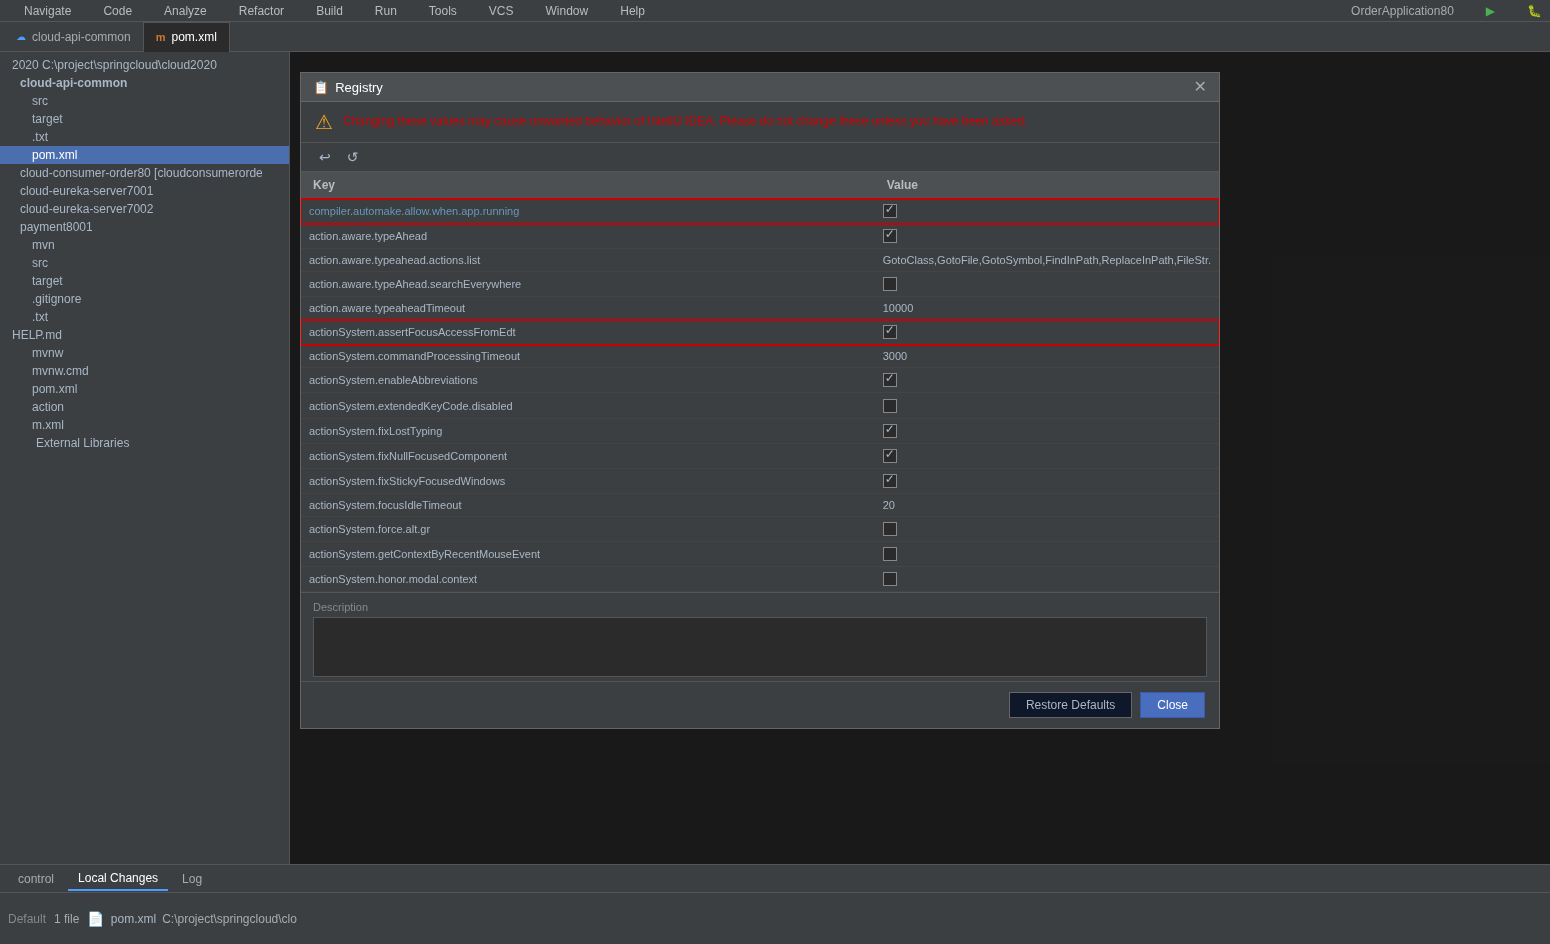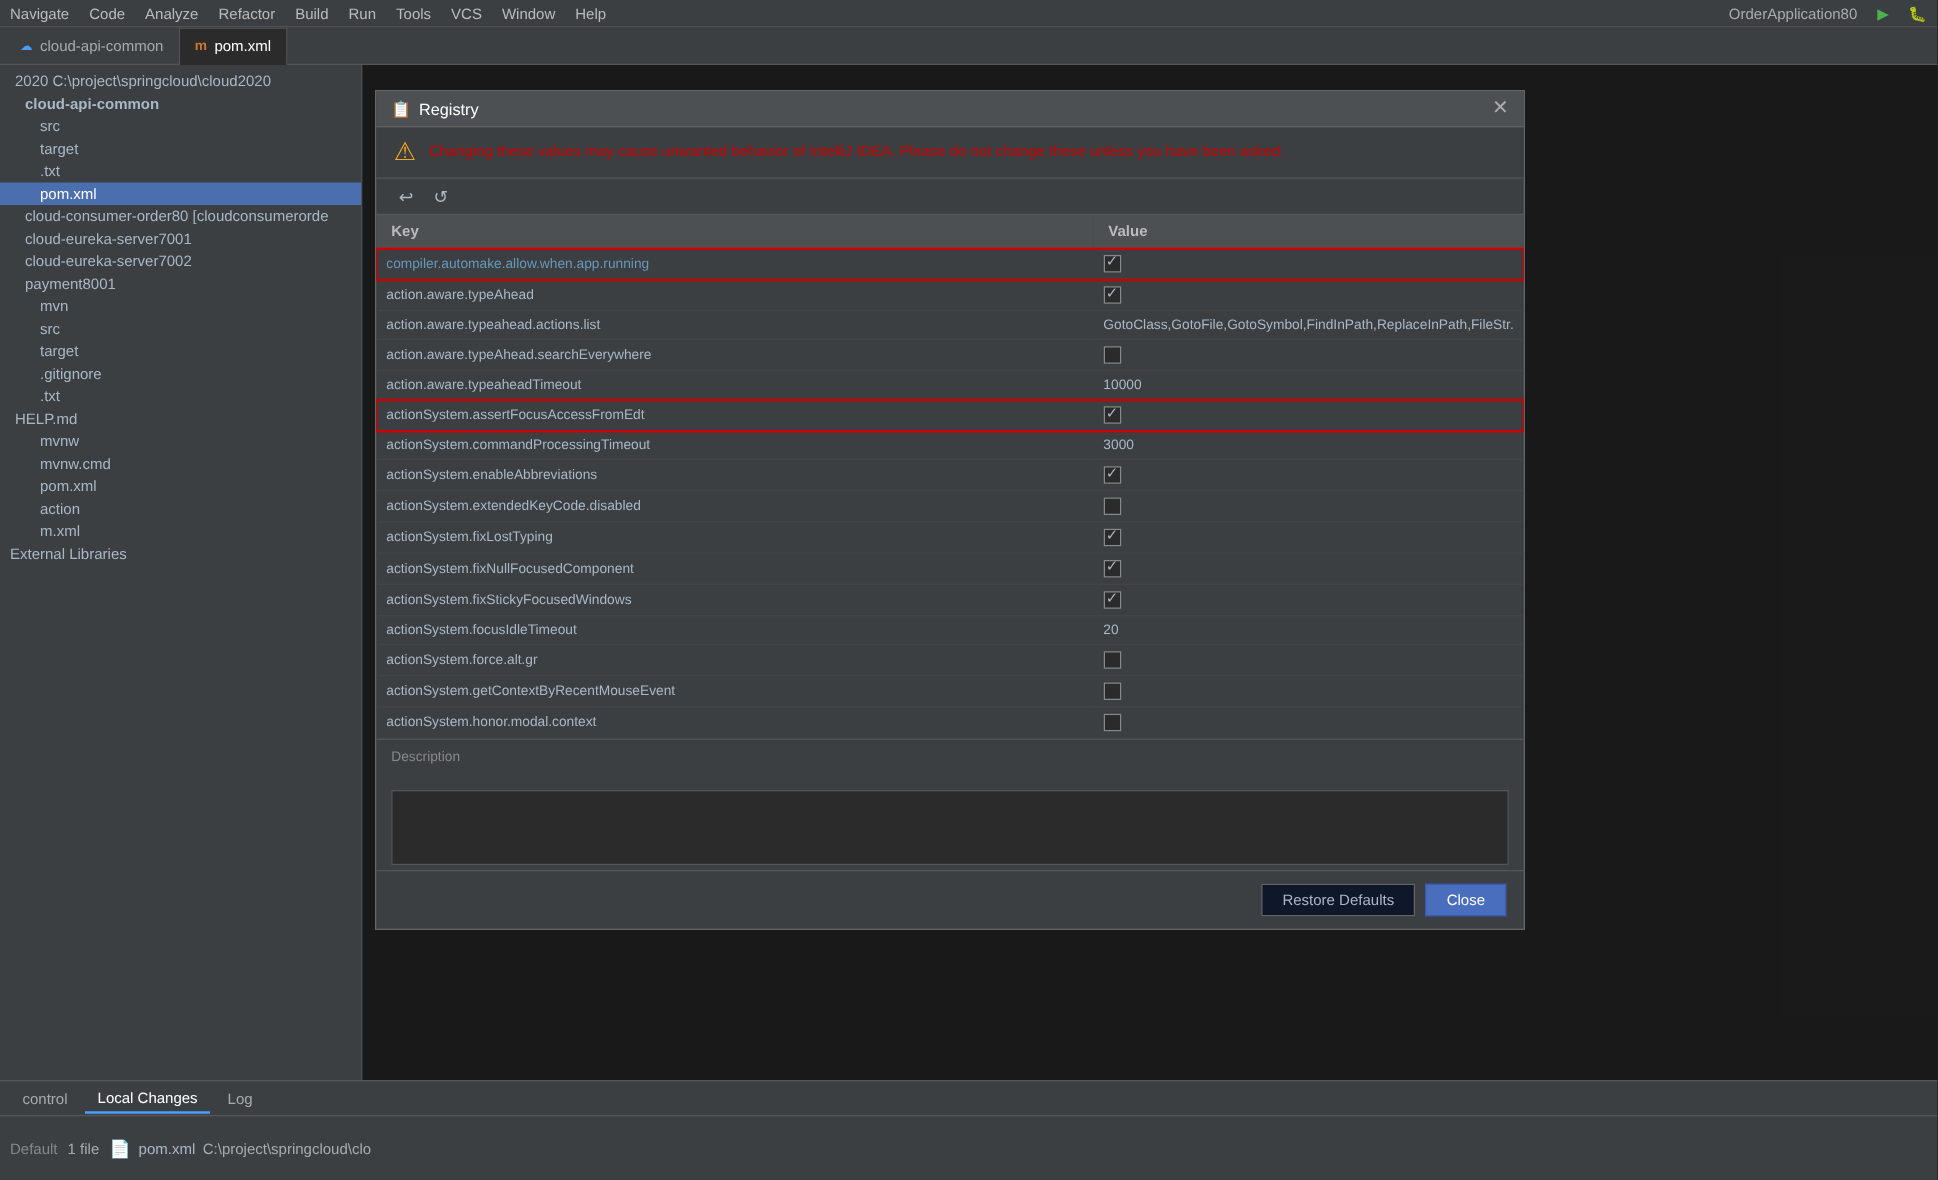--- a/index.html
+++ b/index.html
@@ -20,20 +20,21 @@
       align-items: center;
       height: 22px;
       padding: 0 8px;
       gap: 16px;
       border-bottom: 1px solid #555;
     }
     .menu-bar span {
       color: #bbbbbb;
       font-size: 12px;
       cursor: pointer;
+      margin-left: 16px;
     }
 
     
     .tab-bar {
       background: #3c3f41;
       display: flex;
       align-items: center;
       height: 30px;
       border-bottom: 1px solid #555;
       padding: 0 4px;
@@ -225,21 +226,21 @@
     }
 
     
     .description-section {
       border-top: 1px solid #555;
       padding: 8px 12px 4px;
     }
     .description-label {
       color: #888;
       font-size: 11px;
-      margin-bottom: 20px;
+      margin-bottom: 4px;
     }
     .description-box {
       background: #2b2b2b;
       border: 1px solid #555;
       height: 60px;
       width: 100%;
     }
 
     
     .dialog-footer {
@@ -359,21 +360,21 @@
     <div class="sidebar-item" style="padding-left: 32px;">src</div>
     <div class="sidebar-item" style="padding-left: 32px;">target</div>
     <div class="sidebar-item" style="padding-left: 32px;">.gitignore</div>
     <div class="sidebar-item" style="padding-left: 32px;">.txt</div>
     <div class="sidebar-item" style="padding-left: 12px;">HELP.md</div>
     <div class="sidebar-item" style="padding-left: 32px;">mvnw</div>
     <div class="sidebar-item" style="padding-left: 32px;">mvnw.cmd</div>
     <div class="sidebar-item" style="padding-left: 32px;">pom.xml</div>
     <div class="sidebar-item" style="padding-left: 32px;">action</div>
     <div class="sidebar-item" style="padding-left: 32px;">m.xml</div>
-    <div class="sidebar-item" style="padding-left: 8px;">External Libraries</div>
+    <div class="sidebar-item" style="padding-left: 36px;">External Libraries</div>
   </div>
 
   <div class="content-area">
     <div class="overlay"></div>
 
     <div class="dialog">
 
       <div class="dialog-title-bar">
         <div class="dialog-title">
           <span>📋</span>

